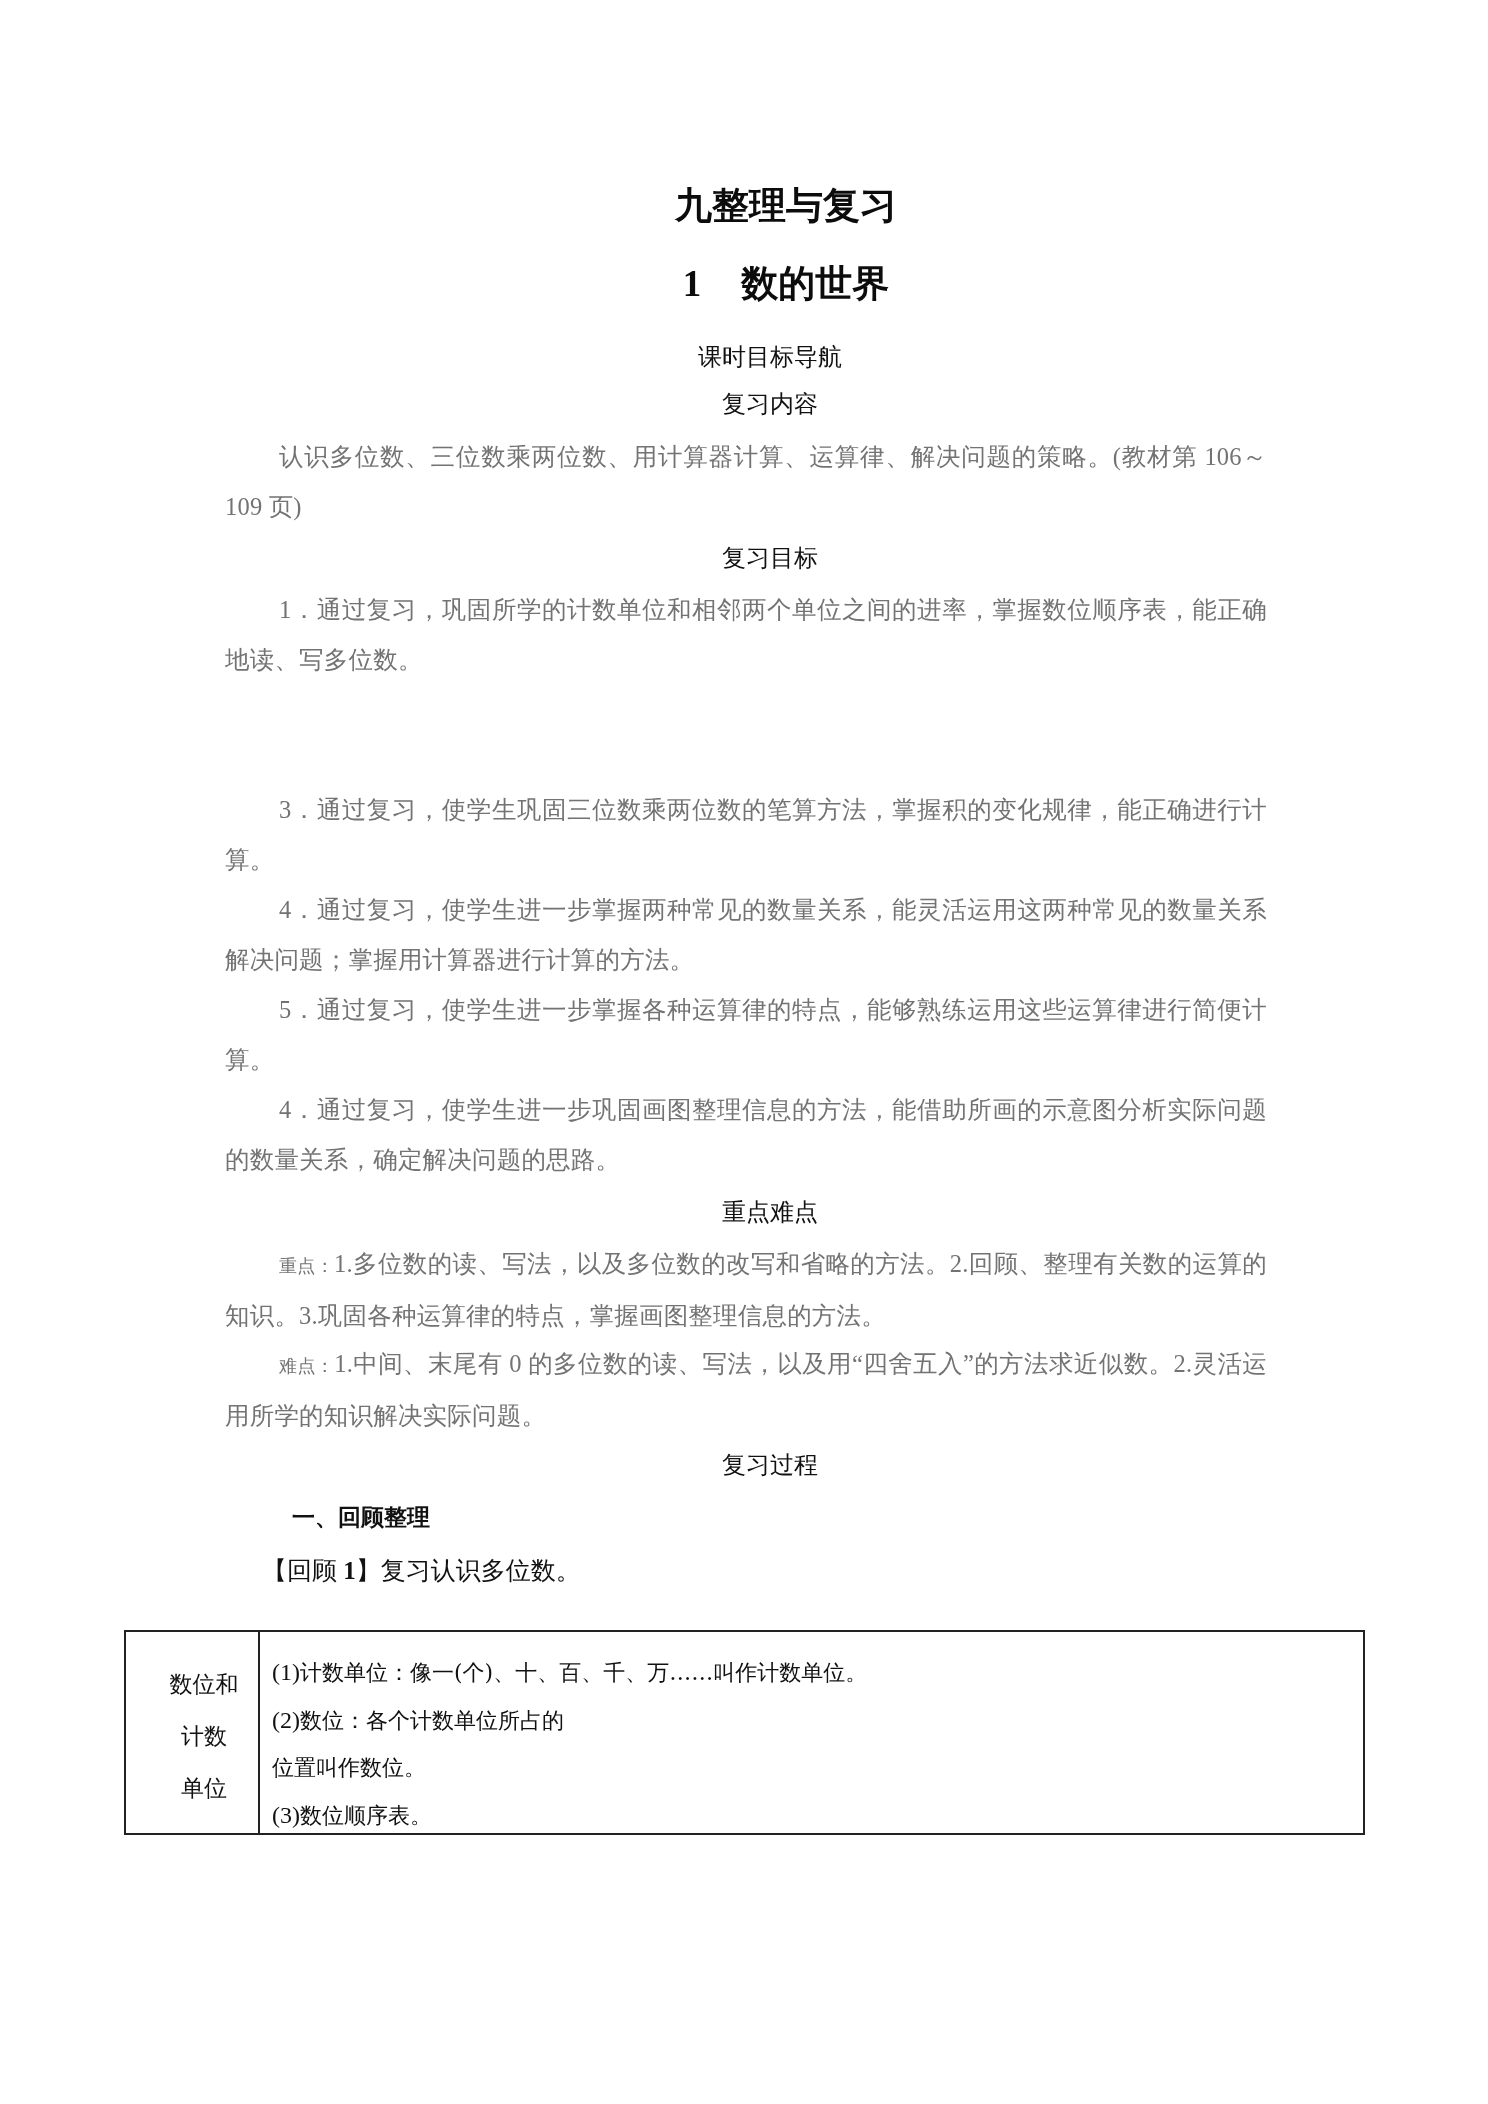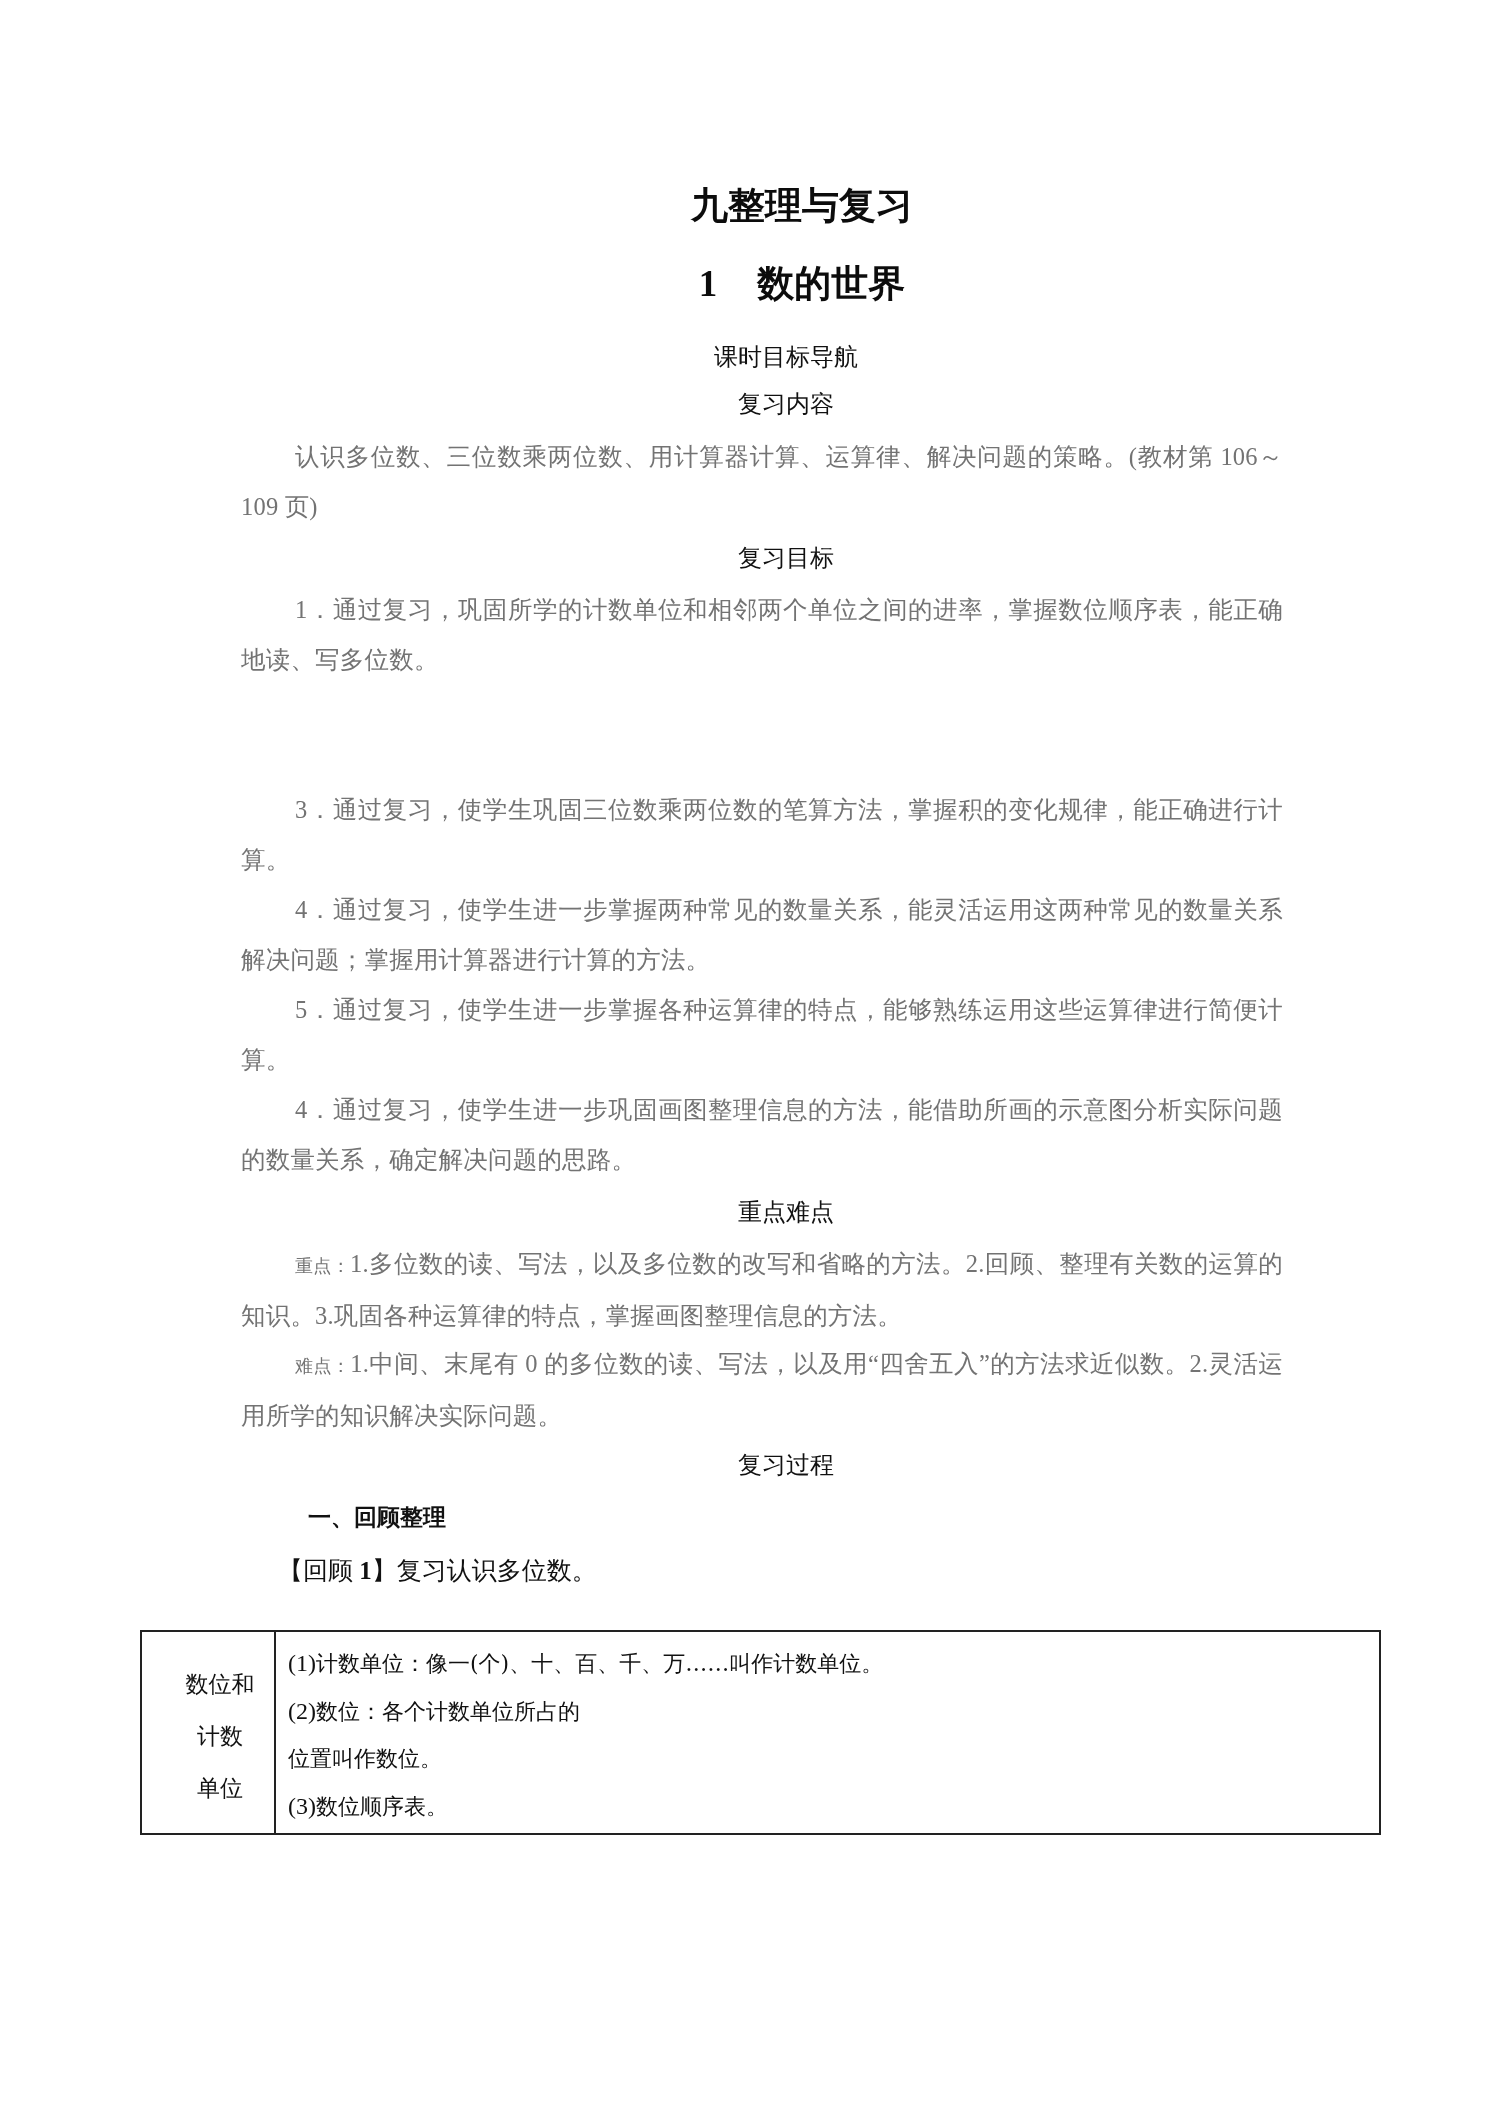--- a/index.html
+++ b/index.html
@@ -10,21 +10,21 @@
     body {
       width: 1488px;
       height: 2104px;
       position: relative;
       overflow: hidden;
       color: #111111;
       font-family: "Liberation Serif", "DejaVu Serif", serif;
     }
     .page {
       position: absolute;
-      left: 16px; top: 0;
+      left: 0; top: 0;
       width: 1211px; height: 2104px;
     }
     .title {
       position: absolute;
       left: 0; width: 1572px;
       text-align: center;
       font-family: "DejaVu Sans", "Liberation Sans", sans-serif;
       font-weight: bold;
       font-size: 37px;
       line-height: 44px;
@@ -97,21 +97,21 @@
       justify-content: center;
       font-family: "DejaVu Serif", serif;
       font-size: 23px;
       line-height: 52px;
       padding-top: 6px;
       padding-left: 24px;
     }
     .cell-right {
       flex: 1;
       padding-left: 12px;
-      padding-top: 8px;
+      padding-top: 17px;
       font-family: "DejaVu Serif", serif;
       font-size: 22px;
       line-height: 47.5px;
     }
     .cell-right .ln { display: block; white-space: nowrap; }
     .cell-right .ln .lat { font-family: "Liberation Serif", serif; font-size: 24px; }
   </style>
 </head>
 <body>
 

